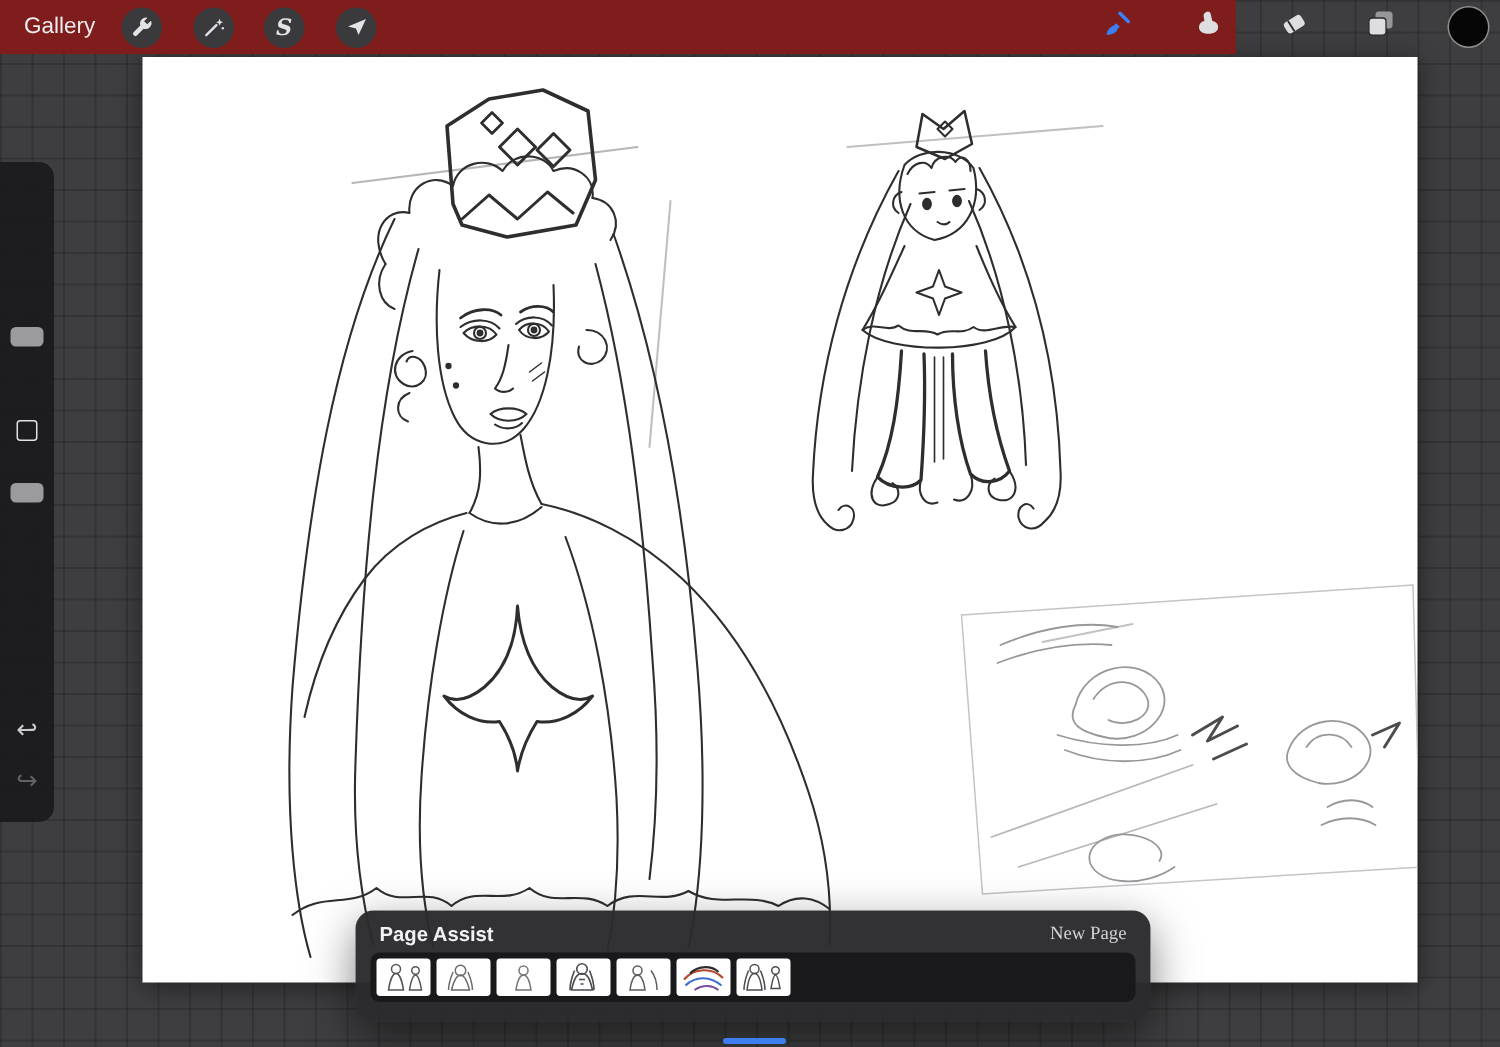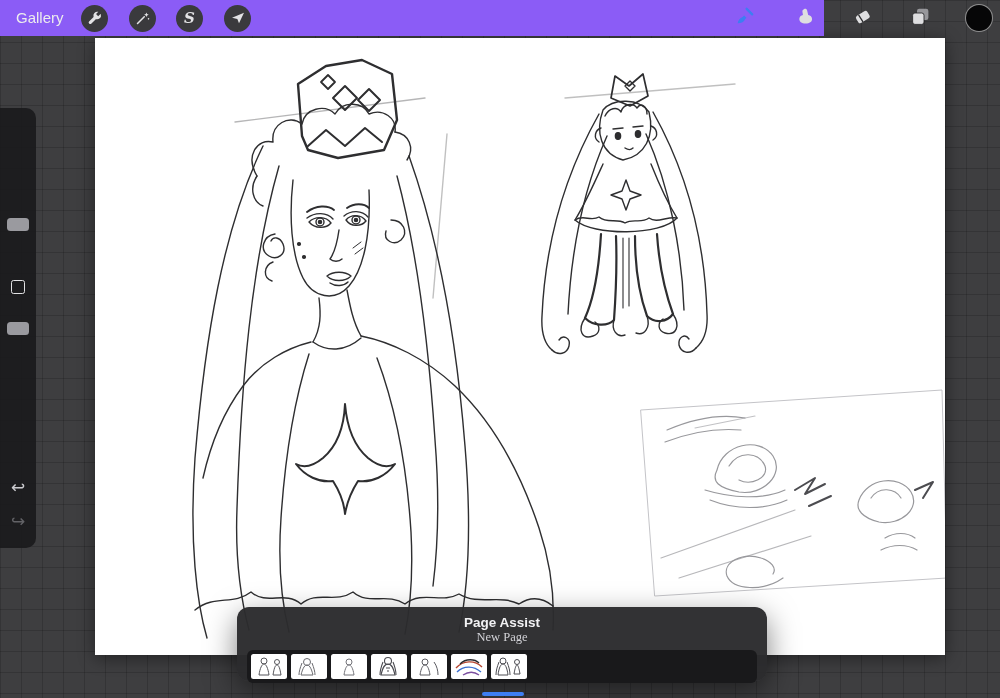--- a/index.html
+++ b/index.html
@@ -11,21 +11,21 @@
       linear-gradient(rgba(0,0,0,0.16) 1px, transparent 1px),
       linear-gradient(90deg, rgba(0,0,0,0.16) 1px, transparent 1px);
     background-size:21px 21px;
     position:relative;
     color:#e8e8ea;
   }
 
   
   .topbar {
     position:absolute; top:0; left:0; width:824px; height:36px;
-    background:#8b5cf6; z-index:40;
+    background:#7f1d1d; z-index:40;
   }
   .gallery-btn {
     position:absolute; left:16px; top:0; height:36px; line-height:36px;
     font-size:15px; color:#ececee; cursor:default;
   }
   .chip {
     position:absolute; top:4.5px; width:27px; height:27px; border-radius:50%;
     background:#3a3a3d; display:flex; align-items:center; justify-content:center;
   }
   .chip svg { display:block; }
@@ -73,21 +73,20 @@
 
   
   .page-assist {
     position:absolute; left:237px; top:607px; width:530px; height:74px;
     background:rgba(43,43,45,0.97); border-radius:12px;
     box-shadow:0 10px 30px rgba(0,0,0,0.5); z-index:50;
   }
   .pa-header {
     display:flex; justify-content:space-between; align-items:center;
     padding:8px 16px 5px 16px;
-    flex-direction:column;
   }
   .pa-title { font-size:13.5px; font-weight:bold; color:#f2f2f4; }
   .pa-new { font-size:12.5px; color:#d2d2d7; cursor:default;font-family:Liberation Serif, serif; }
   .pa-strip {
     margin:0 10px; height:33px; background:#19191b; border-radius:6px;
     display:flex; align-items:center; padding:0 4px; gap:4px;
   }
   .thumb {
     width:36px; height:25px; background:#ffffff; border-radius:2.5px;
     overflow:hidden; flex:0 0 auto;

